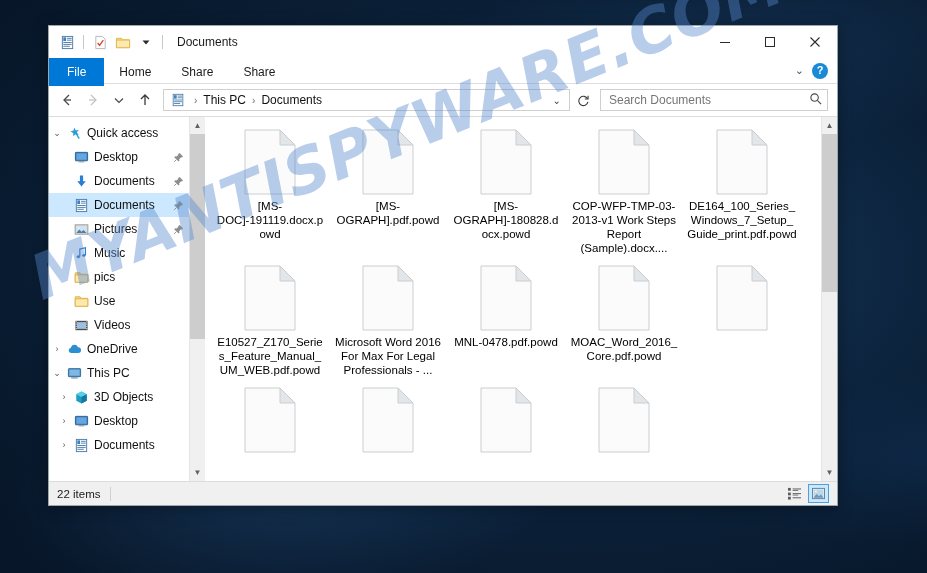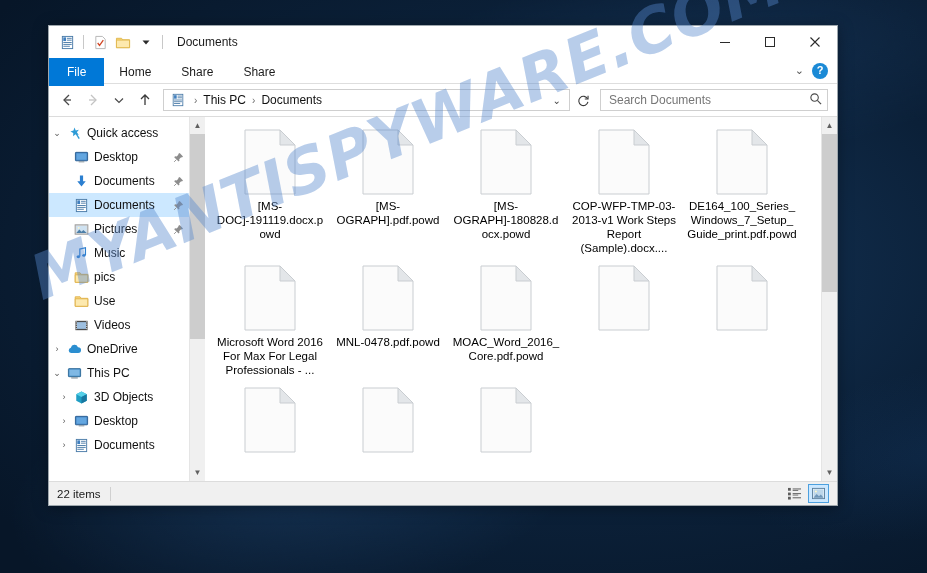--- a/index.html
+++ b/index.html
@@ -736,20 +736,29 @@
               <div class="file-name">COP-WFP-TMP-03-2013-v1 Work Steps Report (Sample).docx....</div>
             </div>
             <div class="file-item">
               <div class="file-icon">
                 <svg width="52" height="66" viewBox="0 0 52 66">
                   <path d="M1 1h35l15 15v49H1z" fill="#fbfbfb" stroke="#c9cdd1" stroke-width="1"></path>
                   <path d="M36 1l15 15H36z" fill="#e3e6e9" stroke="#c9cdd1" stroke-width="1"></path>
                 </svg>
               </div>
               <div class="file-name">DE164_100_Series_Windows_7_Setup_Guide_print.pdf.powd</div>
+            </div>
+            <div class="file-item">
+              <div class="file-icon">
+                <svg width="52" height="66" viewBox="0 0 52 66">
+                  <path d="M1 1h35l15 15v49H1z" fill="#fbfbfb" stroke="#c9cdd1" stroke-width="1"></path>
+                  <path d="M36 1l15 15H36z" fill="#e3e6e9" stroke="#c9cdd1" stroke-width="1"></path>
+                </svg>
+              </div>
+              <div class="file-name">E10527_Z170_Series_Feature_Manual_UM_WEB.pdf.powd</div>
             </div>
             <div class="file-item">
               <div class="file-icon">
                 <svg width="52" height="66" viewBox="0 0 52 66">
                   <path d="M1 1h35l15 15v49H1z" fill="#fbfbfb" stroke="#c9cdd1" stroke-width="1"></path>
                   <path d="M36 1l15 15H36z" fill="#e3e6e9" stroke="#c9cdd1" stroke-width="1"></path>
                 </svg>
               </div>
               <div class="file-name">Microsoft Word 2016 For Max For Legal Professionals - ...</div>
             </div>

